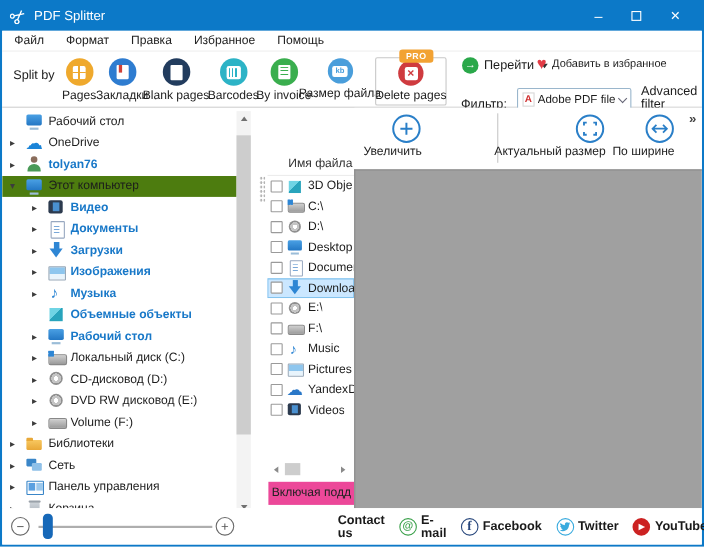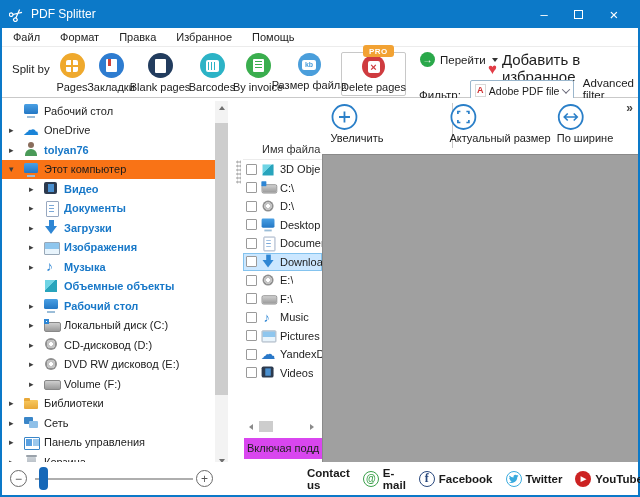--- a/index.html
+++ b/index.html
@@ -42,34 +42,34 @@
   .g-kb{width:14px;height:10px;background:#fff;border-radius:2px;color:#4a9edb;font-size:7px;font-weight:bold;line-height:10px;text-align:center;}
   .g-kb::before{content:"kb";}
   .g-del{width:12px;height:12px;background:#fff;border-radius:2px;color:#cf3b3f;font-weight:bold;font-size:11px;line-height:12px;text-align:center;}
   .g-del::before{content:"×";}
   .delete-box{left:339px;width:65px;top:5px;height:44px;border:1px solid #c8c8c8;border-radius:2px;padding-top:2px;}
   .pro-badge{position:absolute;top:-8px;left:21px;background:#f2a233;color:#fff;font-size:8px;font-weight:bold;padding:1.5px 6px;border-radius:3px;letter-spacing:.5px;}
   .goto{position:absolute;left:418px;top:5px;display:flex;align-items:center;gap:5px;font-size:11.5px;}
   .go-circle{width:15px;height:15px;border-radius:50%;background:#2aa84a;color:#fff;font-size:10px;font-weight:bold;display:flex;align-items:center;justify-content:center;flex:none;}
   .go-circle::before{content:"→";}
   .caret-down{width:0;height:0;border-left:3.5px solid transparent;border-right:3.5px solid transparent;border-top:4px solid #333;margin-left:1px;}
-  .fav{position:absolute;left:486px;top:4px;display:flex;align-items:center;gap:5px;font-size:15px;}
+  .fav{position:absolute;left:486px;top:4px;display:flex;align-items:center;gap:5px;font-size:10px;}
   .heart{color:#e23c46;font-size:15px;line-height:15px;}
   .heart::before{content:"♥";}
   .filter-row{position:absolute;left:417px;top:30px;display:flex;align-items:flex-end;font-size:11.5px;}
   .fdrop{width:104px;height:21px;border:1px solid #9ab6cc;border-radius:2px;margin-left:9px;display:flex;align-items:center;padding:0 4px;gap:3px;background:#fff;}
   .i-pdf{width:11px;height:13px;background:#fff;border:1px solid #d8d8d8;color:#d03030;font-weight:bold;font-size:9px;line-height:11px;text-align:center;flex:none;}
   .i-pdf::before{content:"A";}
   .fdrop-value{flex:1;font-size:10.5px;white-space:nowrap;overflow:hidden;}
   .chev{width:6px;height:6px;border-right:1.5px solid #667;border-bottom:1.5px solid #667;transform:rotate(45deg) translate(-1px,-1px);flex:none;}
   .advfilter{margin-left:9px;}
   
   .tree{position:absolute;left:2px;top:98px;width:241px;bottom:35px;background:#fff;overflow:hidden;padding-top:3px;}
   .trow{height:19.5px;display:flex;align-items:center;margin-right:26px;}
-  .trow.sel{background:#f97316;}
+  .trow.sel{background:#4d7c0f;}
   .lv0{padding-left:7px;} .lv1{padding-left:27px;}
   .arr{width:14px;flex:none;font-size:9px;color:#3c3c3c;}
   .arr.col::before{content:"▸";}
   .arr.exp::before{content:"▾";}
   .tlabel{white-space:nowrap;overflow:hidden;text-align:center;}
   .blue .tlabel{color:#1878c8;font-weight:bold;}
   
   .ticon{width:17px;height:15px;margin-right:4px;position:relative;flex:none;}
   .i-desktop::before{content:"";position:absolute;top:1px;left:1px;width:14px;height:10px;background:linear-gradient(180deg,#4aa0e4,#2377c4);border-radius:1.5px;}
   .i-desktop::after{content:"";position:absolute;bottom:0;left:4px;width:8px;height:2px;background:#9bbdd8;}
@@ -114,25 +114,25 @@
   .frow.fsel{background:#cbe7ff;box-shadow:inset 0 0 0 1px #84c3ee;}
   .cbox{width:11px;height:11px;border:1px solid #9a9a9a;background:#fff;border-radius:1px;margin-right:3px;flex:none;}
   .flabel{white-space:nowrap;overflow:hidden;}
   .frow .ticon{margin-right:3px;transform:scale(.92);}
   .hscroll{position:absolute;left:3px;width:70px;bottom:29px;height:13px;}
   .hs-left,.hs-right{position:absolute;top:2px;width:9px;height:9px;display:flex;align-items:center;justify-content:center;}
   .hs-left{left:0;} .hs-right{right:0;}
   .tri-left{width:0;height:0;border-top:3.5px solid transparent;border-bottom:3.5px solid transparent;border-right:4.5px solid #8a8a8a;}
   .tri-right{width:0;height:0;border-top:3.5px solid transparent;border-bottom:3.5px solid transparent;border-left:4.5px solid #8a8a8a;}
   .hs-thumb{position:absolute;left:13px;top:1px;width:14px;height:11px;background:#cdcdcd;}
-  .fl-footer{position:absolute;left:1px;right:0;bottom:3px;height:21px;background:#d946ef;line-height:21px;padding-left:3px;white-space:nowrap;overflow:hidden;color:#222;}
+  .fl-footer{position:absolute;left:1px;right:0;bottom:3px;height:21px;background:#ec4899;line-height:21px;padding-left:3px;white-space:nowrap;overflow:hidden;color:#222;}
   
   .preview-panel{position:absolute;left:322px;top:98px;right:2px;bottom:35px;background:#fff;}
   .ptoolbar{position:absolute;top:0;left:0;right:0;height:56px;background:#fff;}
-  .pbtn{position:absolute;top:5px;transform:translateX(-50%);display:flex;flex-direction:column;align-items:flex-start;gap:1px;white-space:nowrap;color:#222;}
+  .pbtn{position:absolute;top:5px;transform:translateX(-50%);display:flex;flex-direction:column;align-items:flex-end;gap:1px;white-space:nowrap;color:#222;}
   .psep{position:absolute;left:130px;top:5px;height:45px;width:1px;background:#c8c8c8;}
   .pmore{position:absolute;right:5px;top:3px;font-size:12px;font-weight:bold;color:#444;}
   .preview{position:absolute;top:56px;left:0;right:0;bottom:0;background:#a0a0a0;border-top:1px solid #8a8a8a;border-left:1px solid #8a8a8a;}
   
   .bottombar{position:absolute;left:2px;right:2px;bottom:2px;height:33px;background:#fff;}
   .szoom{position:absolute;left:0;top:0;width:240px;height:33px;}
   .scircle{position:absolute;top:8px;width:17px;height:17px;border-radius:50%;border:1px solid #6a6a6a;color:#555;display:flex;align-items:center;justify-content:center;font-size:12px;line-height:1;}
   .sc-minus{left:8px;} .sc-minus::before{content:"−";}
   .sc-plus{left:194px;} .sc-plus::before{content:"+";}
   .strack{position:absolute;left:33px;top:16px;width:158px;height:1.5px;background:#aeaeae;}

